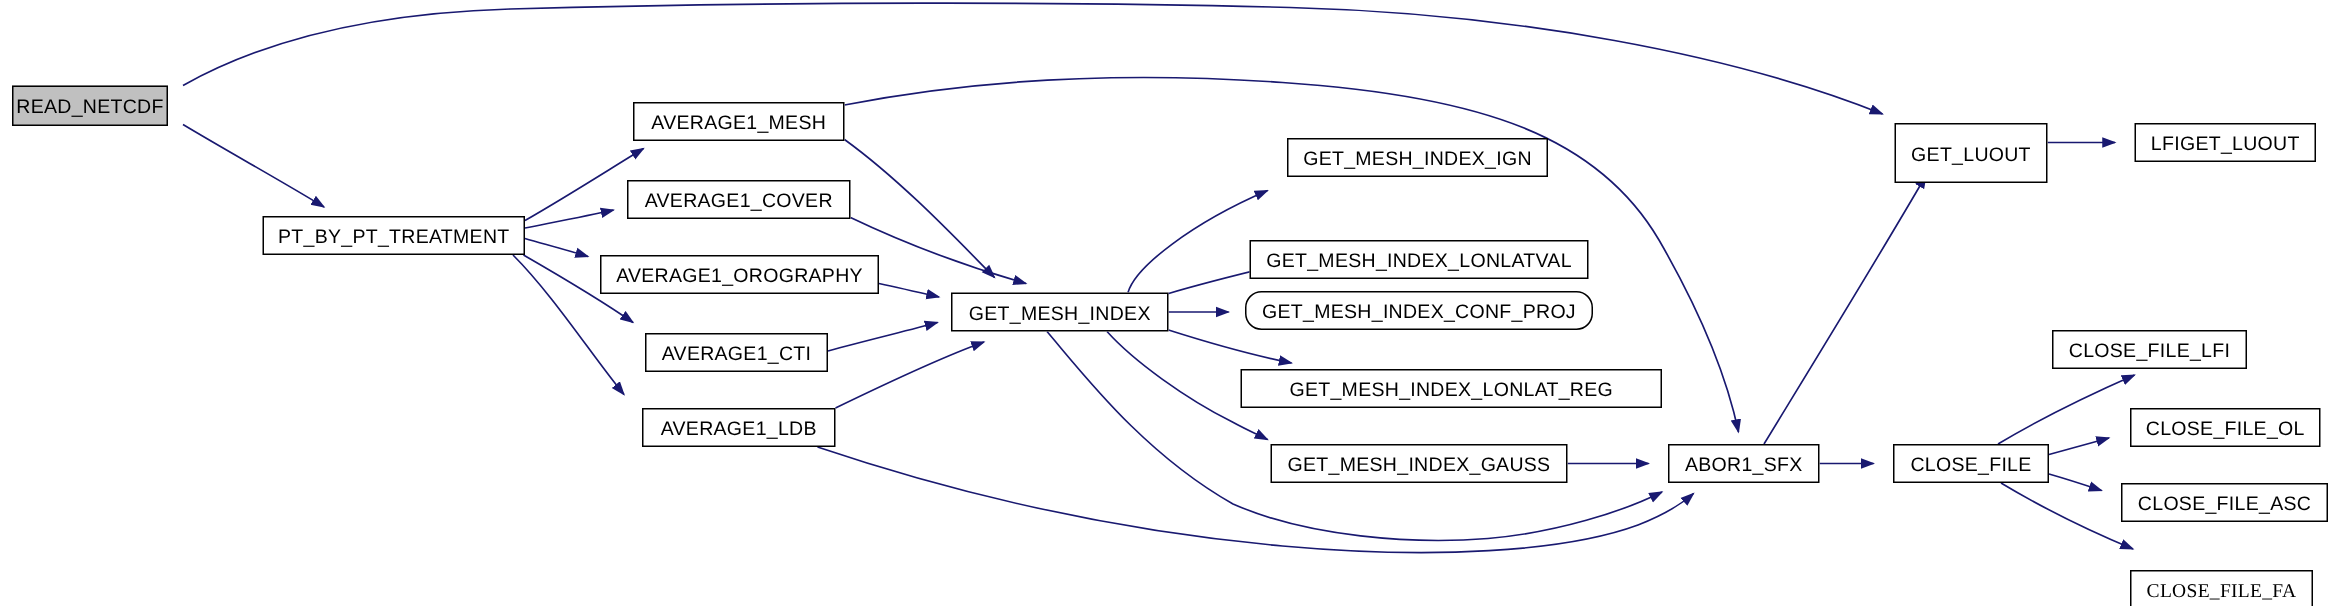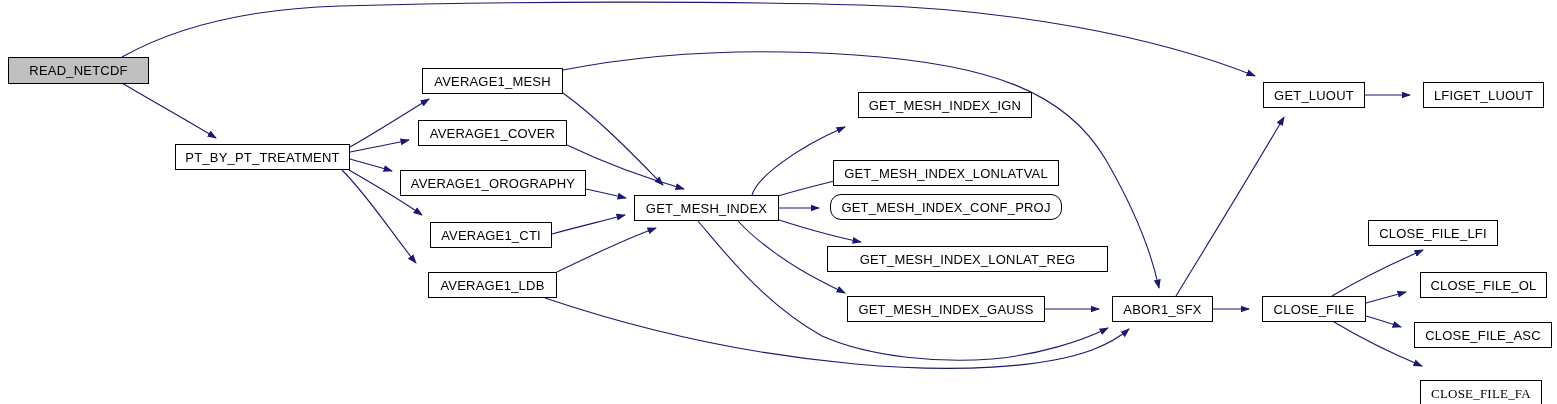--- a/index.html
+++ b/index.html
@@ -57,21 +57,21 @@
       <path d="M1045,309 L1099,309" class="edge" marker-end="url(#arrowhead)"></path>
       <path d="M563,70 C655,52 755,48 855,55 C990,64 1066,92 1106,160 C1136,212 1152,255 1159,288" class="edge" marker-end="url(#arrowhead)"></path>
       <path d="M1176,296 C1212,237 1252,172 1284,117" class="edge" marker-end="url(#arrowhead)"></path>
       <path d="M1213,309 L1249,309" class="edge" marker-end="url(#arrowhead)"></path>
       <path d="M1365,95 L1410,95" class="edge" marker-end="url(#arrowhead)"></path>
       <path d="M1332,296 C1362,278 1398,261 1423,250" class="edge" marker-end="url(#arrowhead)"></path>
       <path d="M1366,303 C1381,299 1395,295 1406,292" class="edge" marker-end="url(#arrowhead)"></path>
       <path d="M1366,316 C1380,320 1392,324 1401,327" class="edge" marker-end="url(#arrowhead)"></path>
       <path d="M1334,322 C1364,340 1398,356 1422,366" class="edge" marker-end="url(#arrowhead)"></path>
     </svg>
-<div class="node highlighted" style="left: 8px; top: 57px; width: 141px; height: 27px;">
+<div class="node highlighted" style="left: 8px; top: 57px; width: 104px; height: 27px;">
     <span>READ_NETCDF</span>
   </div>
     <div class="node" style="left: 175px; top: 144px; width: 175px; height: 26px;">
     <span>PT_BY_PT_TREATMENT</span>
   </div>
     <div class="node" style="left: 422px; top: 68px; width: 141px; height: 26px;">
     <span>AVERAGE1_MESH</span>
   </div>
     <div class="node" style="left: 418px; top: 120px; width: 149px; height: 26px;">
     <span>AVERAGE1_COVER</span>
@@ -102,21 +102,21 @@
   </div>
     <div class="node" style="left: 847px; top: 296px; width: 198px; height: 26px;">
     <span>GET_MESH_INDEX_GAUSS</span>
   </div>
     <div class="node" style="left: 1112px; top: 296px; width: 101px; height: 26px;">
     <span>ABOR1_SFX</span>
   </div>
     <div class="node" style="left: 1262px; top: 296px; width: 104px; height: 26px;">
     <span>CLOSE_FILE</span>
   </div>
-    <div class="node" style="left: 1263px; top: 82px; width: 102px; height: 26px;">
+    <div class="node" style="left: 1263px; top: 82px; width: 102px; height: 40px;">
     <span>GET_LUOUT</span>
   </div>
     <div class="node" style="left: 1423px; top: 82px; width: 121px; height: 26px;">
     <span>LFIGET_LUOUT</span>
   </div>
     <div class="node" style="left: 1368px; top: 220px; width: 130px; height: 26px;">
     <span>CLOSE_FILE_LFI</span>
   </div>
     <div class="node" style="left: 1420px; top: 272px; width: 127px; height: 26px;">
     <span>CLOSE_FILE_OL</span>

